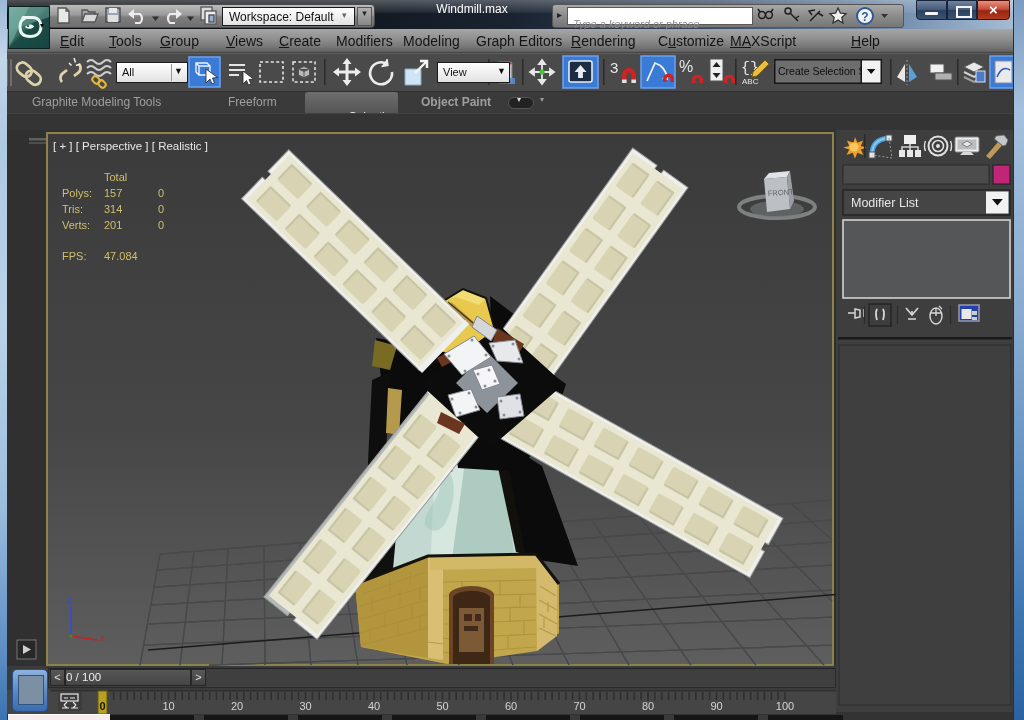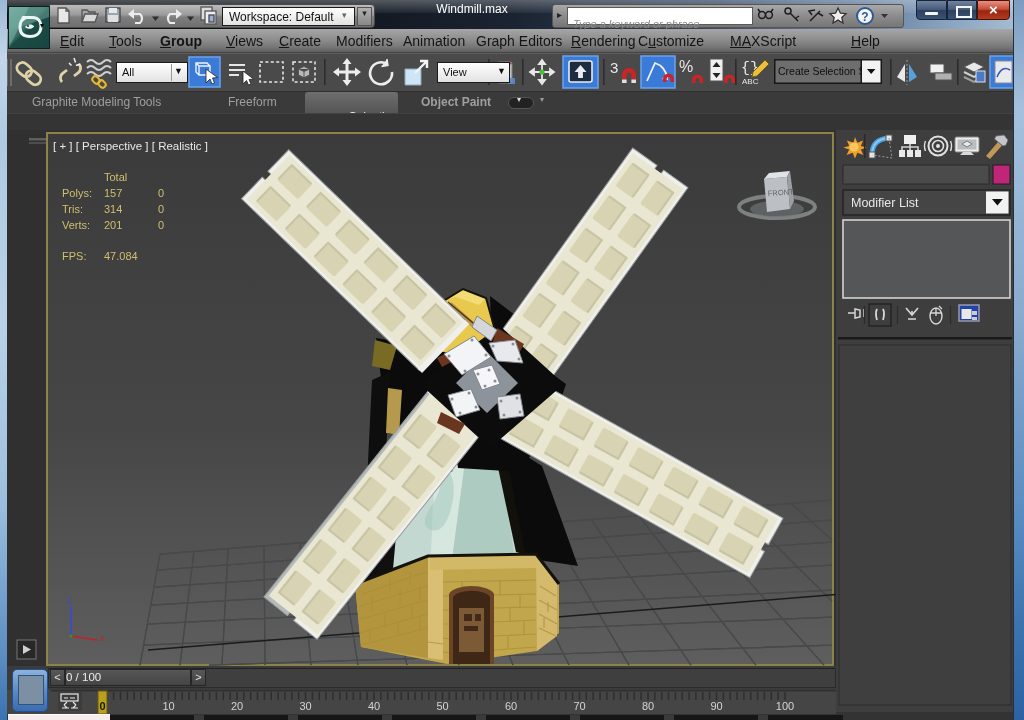--- a/index.html
+++ b/index.html
@@ -24,28 +24,28 @@
 #bottombar{position:absolute;left:7px;top:714px;width:1006px;height:6px;background:#333;}
 .combo{position:absolute;background:linear-gradient(180deg,#ffffff,#e2e2e2);border:1px solid #1a1a1a;box-sizing:border-box;color:#111;}
 </style></head><body>
 <div id="win">
   <div id="titlebar">
       <div class="sheen"></div>
     </div>
   <div id="menubar">
     <span class="menu" style="left:60px;"><u>E</u>dit</span>
     <span class="menu" style="left:109px;"><u>T</u>ools</span>
-    <span class="menu" style="left:160px;font-weight:bold;"><u>G</u>roup</span>
+    <span class="menu" style="left:160px;"><u>G</u>roup</span>
     <span class="menu" style="left:226px;"><u>V</u>iews</span>
     <span class="menu" style="left:279px;"><u>C</u>reate</span>
     <span class="menu" style="left:336px;">Modifiers</span>
-    <span class="menu" style="left:403px;">Animation</span>
+    <span class="menu" style="left:403px;">Modeling</span>
     <span class="menu" style="left:476px;">Graph Editors</span>
     <span class="menu" style="left:571px;"><u>R</u>endering</span>
-    <span class="menu" style="left:638px;">C<u>u</u>stomize</span>
+    <span class="menu" style="left:658px;">C<u>u</u>stomize</span>
     <span class="menu" style="left:730px;"><u>MA</u>XScript</span>
     <span class="menu" style="left:851px;"><u>H</u>elp</span>
   </div>
   <div id="toolbar">
     <svg width="1017" height="37" viewBox="0 0 1017 37" style="position:absolute;left:2px;top:0;">
       <g>
         <rect x="4" y="5" width="2" height="27" fill="#6d6d6d"></rect>
           <rect x="8" y="5" width="2" height="27" fill="#6d6d6d"></rect>
         <g stroke="#ddd2a8" stroke-width="2.8" fill="none">
           <rect x="17" y="8" width="11" height="16" rx="5.5" transform="rotate(-50 22 16)"></rect>

